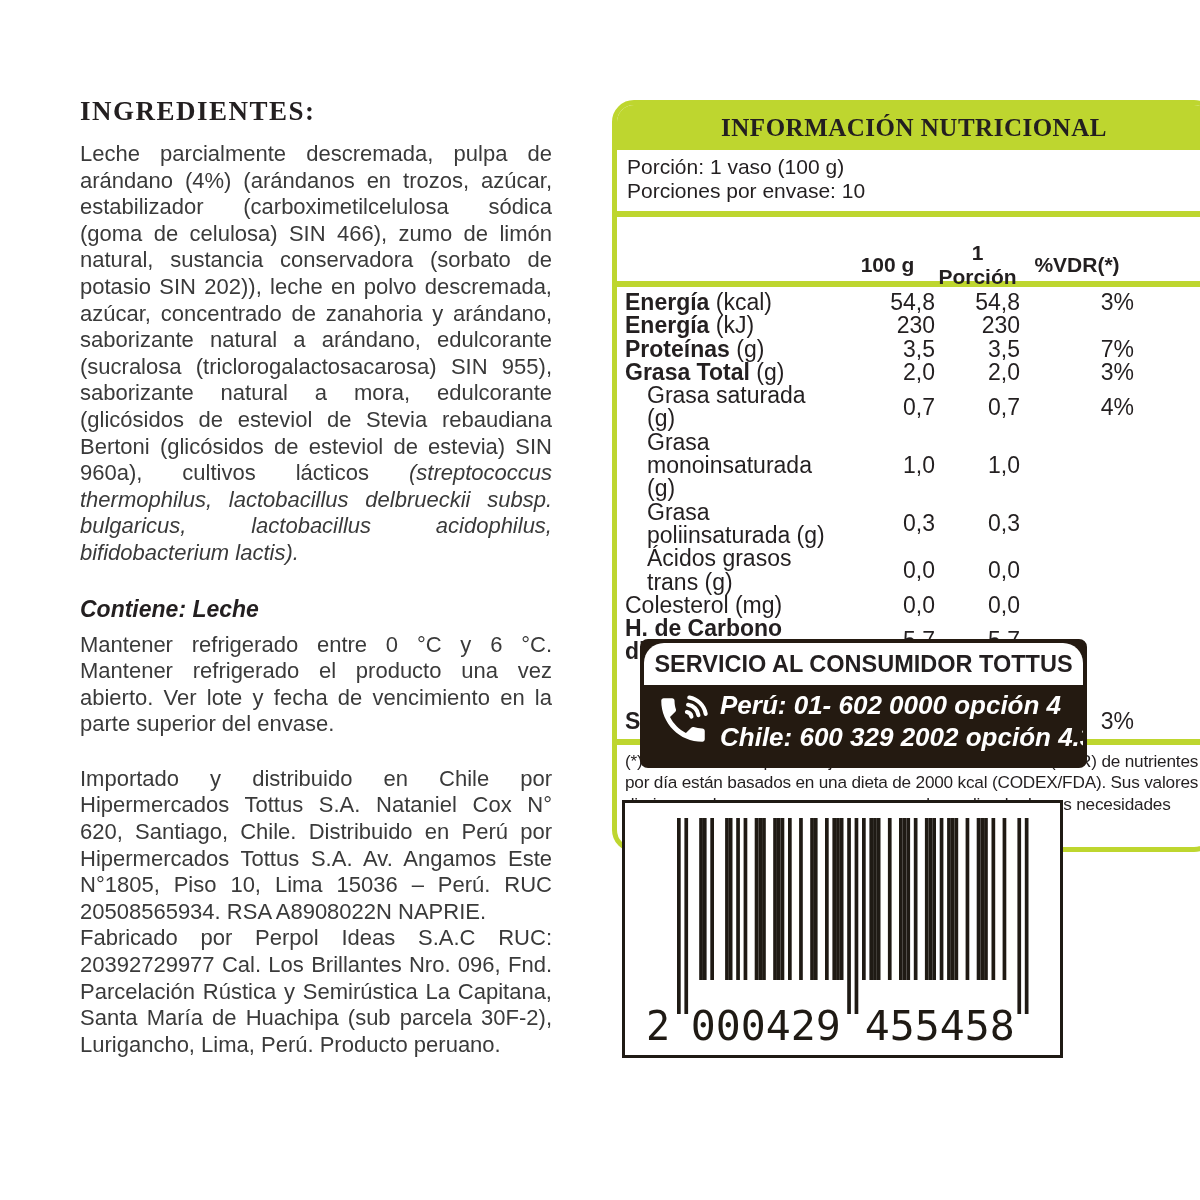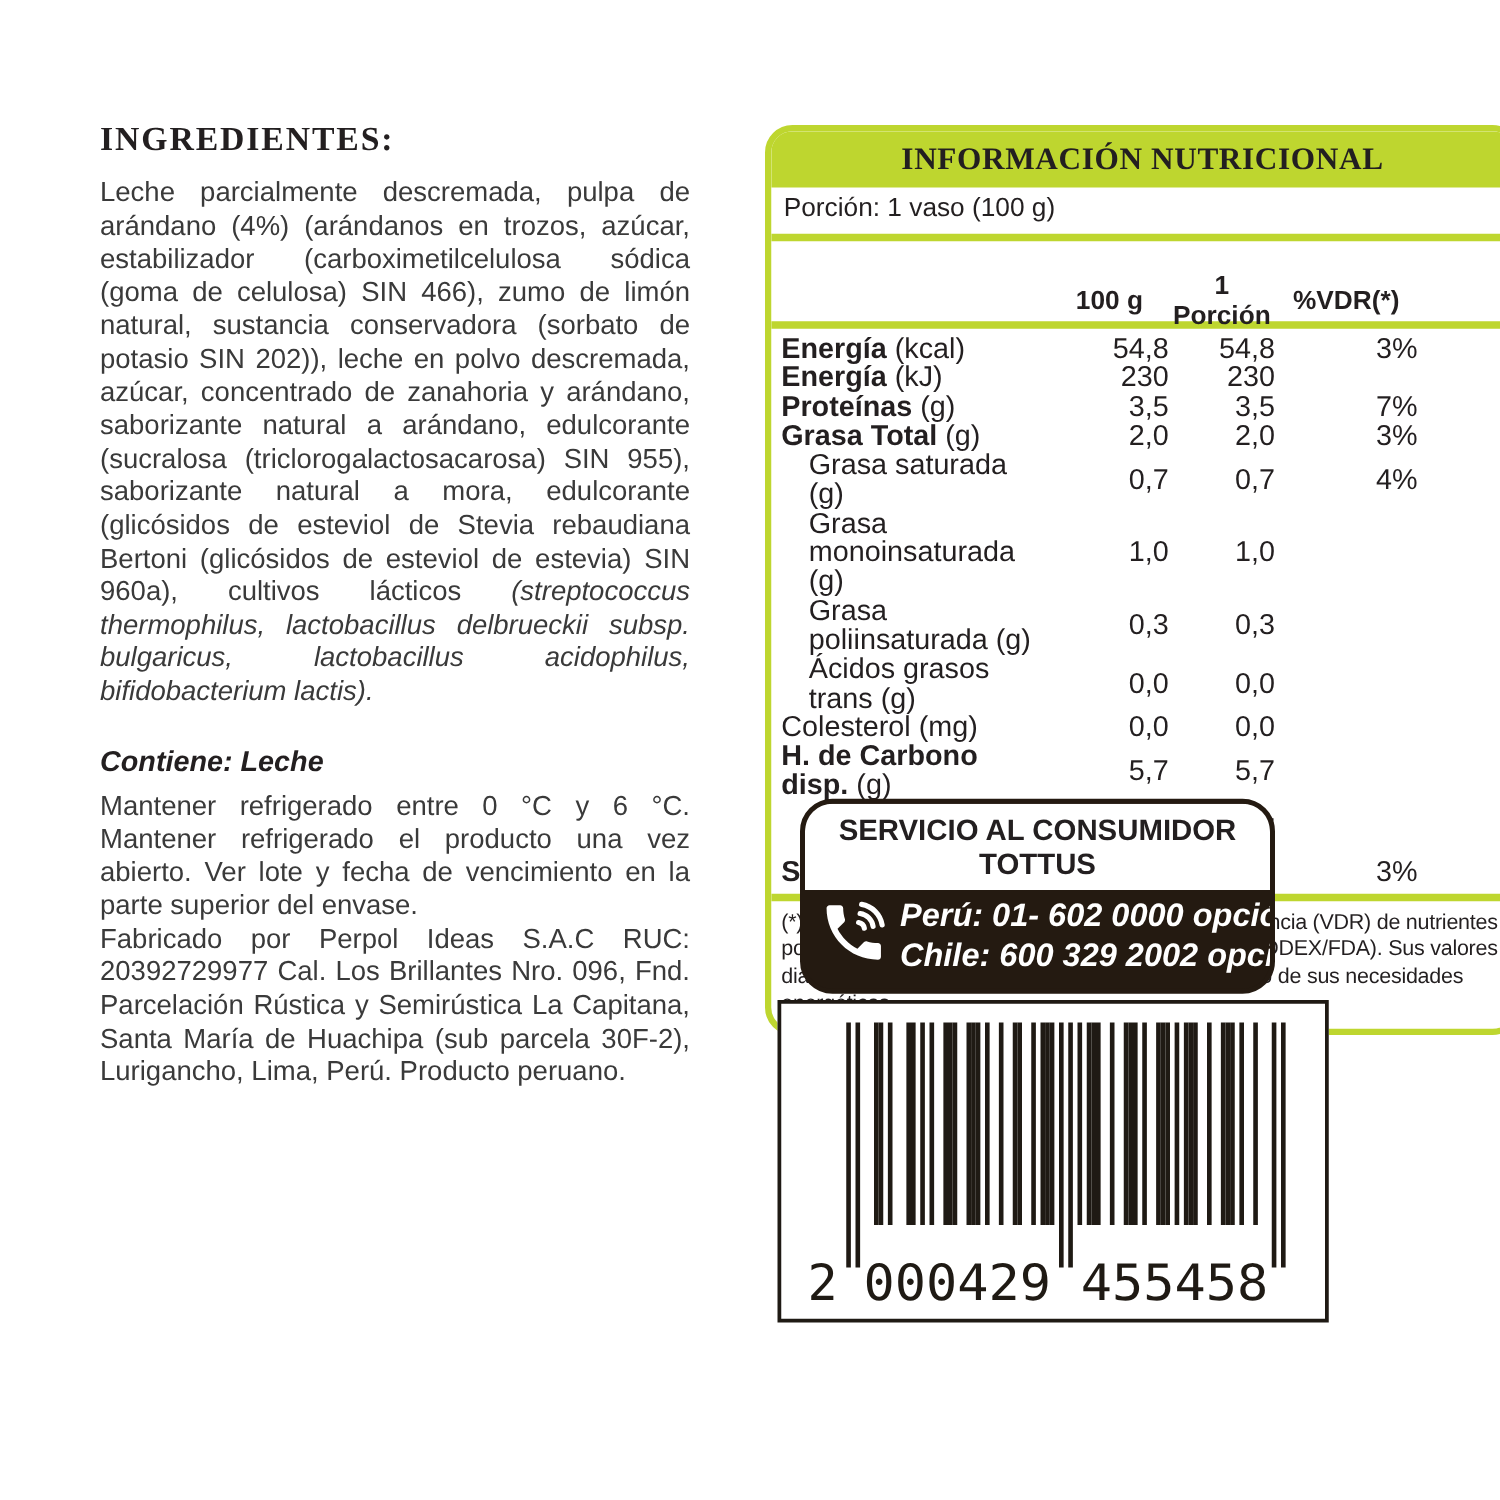--- a/index.html
+++ b/index.html
@@ -46,22 +46,22 @@
   .n-head{font-weight:bold;font-size:21px;height:40px;margin-top:24px;}
   .n-head .h{text-align:center;}
   .n-rows{padding:4px 0 5px;}
   .n-row{font-size:23px;line-height:23.3px;}
   .n-row .lab.indent{padding-left:22px;}
   .n-val{text-align:right;}
   .b{font-weight:bold;}
   .n-foot{font-size:17.2px;line-height:21.8px;padding:6px 8px 9px;letter-spacing:-0.2px;}
   
   .consumer{
-    position:absolute;left:640px;top:639px;width:380px;box-sizing:border-box;
-    background:var(--dark);border:4px solid var(--dark);border-radius:26px;overflow:hidden;
+    position:absolute;left:640px;top:639px;width:447px;box-sizing:border-box;
+    background:var(--dark);border:4px solid var(--dark);border-radius:8px;overflow:hidden;
   }
   .c-title{
     background:#fff;color:var(--ink);text-align:center;font-weight:bold;
     font-size:23.5px;padding:8px 0 7px;border-radius:20px 20px 0 0;
   }
   .c-body{display:flex;align-items:center;gap:8px;padding:5px 6px 11px 10px;color:#fff;font-style:italic;}
   .c-lines{font-weight:bold;font-size:26px;line-height:31.5px;white-space:nowrap;}
   
   .barcode-box{
     position:absolute;left:622px;top:800px;width:441px;height:258px;box-sizing:border-box;
@@ -69,27 +69,29 @@
   }
 </style>
 </head>
 <body>
 
 <div class="left-col">
   <h1 class="ing-heading">INGREDIENTES:</h1>
   <p class="para"><span>Leche parcialmente descremada, pulpa de arándano (4%) (arándanos en trozos, azúcar, estabilizador (carboximetilcelulosa sódica (goma de celulosa) SIN 466), zumo de limón natural, sustancia conservadora (sorbato de potasio SIN 202)), leche en polvo descremada, azúcar, concentrado de zanahoria y arándano, saborizante natural a arándano, edulcorante (sucralosa (triclorogalactosacarosa) SIN 955), saborizante natural a mora, edulcorante (glicósidos de esteviol de Stevia rebaudiana Bertoni (glicósidos de esteviol de estevia) SIN 960a), cultivos lácticos </span><span class="it">(streptococcus thermophilus, lactobacillus delbrueckii subsp. bulgaricus, lactobacillus acidophilus, bifidobacterium lactis).</span></p>
   <div class="contains">Contiene: Leche</div>
   <p class="para storage">Mantener refrigerado entre 0 °C y 6 °C. Mantener refrigerado el producto una vez abierto. Ver lote y fecha de vencimiento en la parte superior del envase.</p>
+  <p class="para legal">Importado y distribuido en Chile por Hipermercados Tottus S.A. Nataniel Cox N° 620, Santiago, Chile. Distribuido en Perú por Hipermercados Tottus S.A. Av. Angamos Este N°1805, Piso 10, Lima 15036 – Perú. RUC 20508565934. RSA A8908022N NAPRIE.</p>
   <p class="para">Fabricado por Perpol Ideas S.A.C RUC: 20392729977 Cal. Los Brillantes Nro. 096, Fnd. Parcelación Rústica y Semirústica La Capitana, Santa María de Huachipa (sub parcela 30F-2), Lurigancho, Lima, Perú. Producto peruano.</p>
 </div>
 
 <div class="nutri">
   <div class="n-title">INFORMACIÓN NUTRICIONAL</div>
   <div class="n-portion">
     <div><b>Porción:</b> <span>1 vaso (100 g)</span></div>
+    <div><b>Porciones por envase:</b> <span>10</span></div>
   </div>
   <div class="n-div"></div>
   <div class="n-head">
     <div></div>
     <div class="h">100 g</div>
     <div class="h">1 Porción</div>
     <div class="h">%VDR(*)</div>
   </div>
   <div class="n-div"></div>
   <div class="n-rows">

